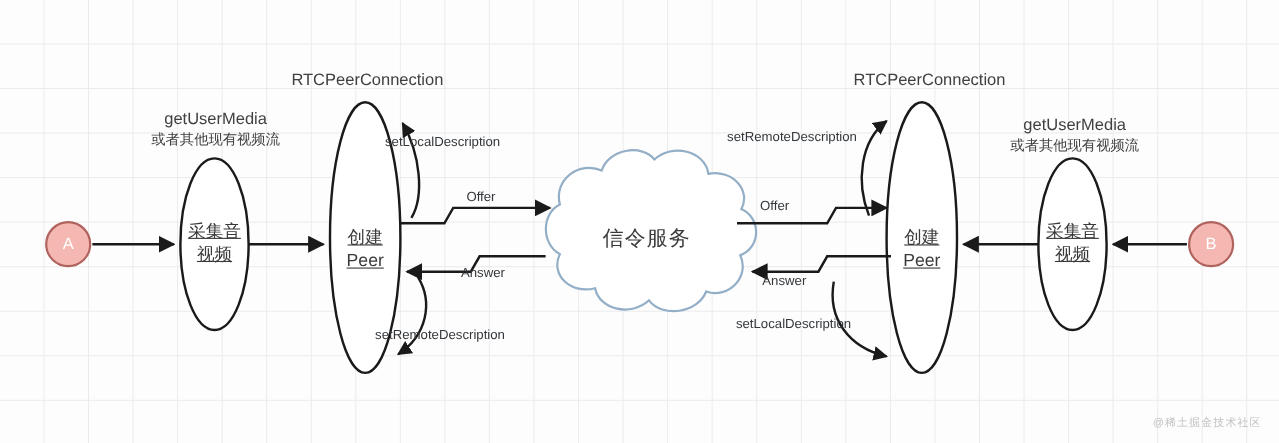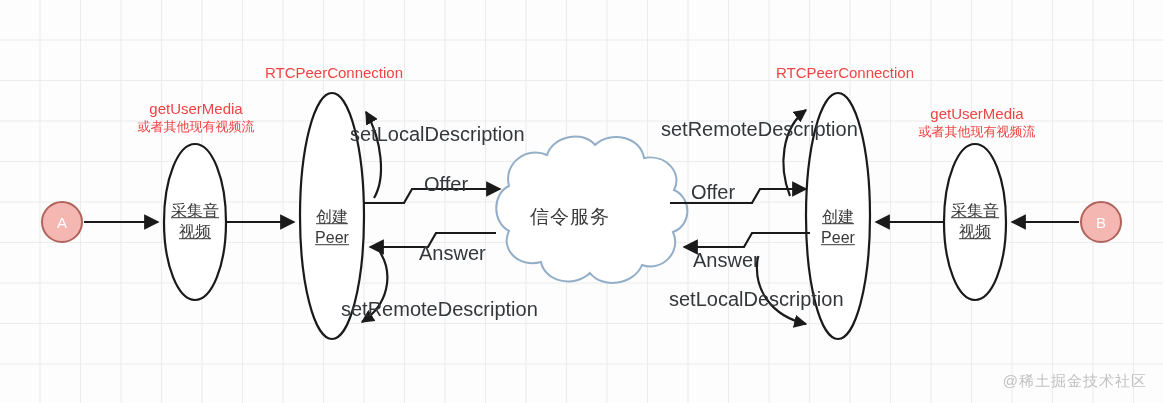--- a/index.html
+++ b/index.html
@@ -29,25 +29,25 @@
     pointer-events: none;
   }
   #art {
     position: absolute;
     inset: 0;
   }
   .lbl {
     position: absolute;
     white-space: nowrap;
     color: #33373b;
-    font-size: 20px;
+    font-size: 12px;
     line-height: 1.25;
   }
   .lbl-pink {
-    color: #ef4444;
+    color: #404040;
   }
   .lbl-center {
     transform: translateX(-50%);
     text-align: center;
   }
   .node-text {
     position: absolute;
     transform: translate(-50%, -50%);
     text-align: center;
     color: #3a3a3a;
@@ -72,21 +72,21 @@
     font-size: 19px;
     letter-spacing: 1px;
     white-space: nowrap;
     pointer-events: none;
   }
   #watermark {
     position: absolute;
     right: 16px;
     bottom: 12px;
     color: #c2c2c4;
-    font-size: 15px;
+    font-size: 10px;
     letter-spacing: 1px;
     white-space: nowrap;
   }
 </style>
 </head>
 <body>
 
 <div id="canvas">
 
   <div id="grid"></div>
@@ -159,21 +159,21 @@
   </div>
   <div class="node-text" style="left:838px; top:228px;">
     <div>创建</div>
     <div>Peer</div>
   </div>
   <div class="node-text" style="left:975px; top:222px;">
     <div>采集音</div>
     <div>视频</div>
   </div>
 
-  <div class="cloud-text" style="left:570px; top:217px;">信令服务</div>
+  <div class="cloud-text" style="left:588px; top:217px;">信令服务</div>
 
   <div class="lbl lbl-pink lbl-center" style="left:196px; top:100px; font-size:15px;">
     <div>getUserMedia</div>
     <div style="font-size:13px;">或者其他现有视频流</div>
   </div>
 
   <div class="lbl lbl-pink lbl-center" style="left:334px; top:64px; font-size:15px;">RTCPeerConnection</div>
 
   <div class="lbl lbl-pink lbl-center" style="left:845px; top:64px; font-size:15px;">RTCPeerConnection</div>
 

